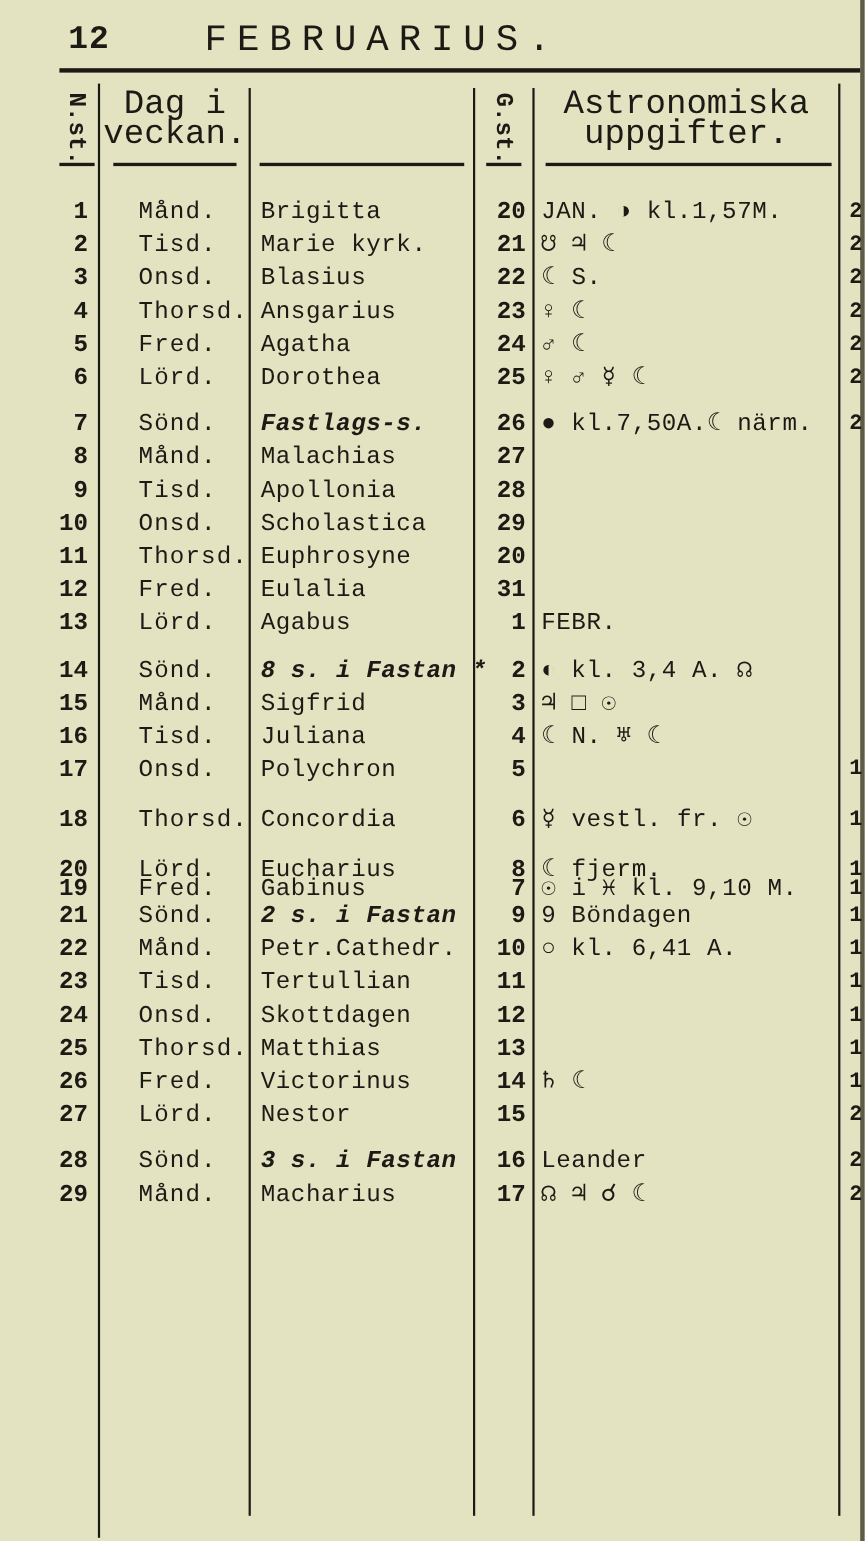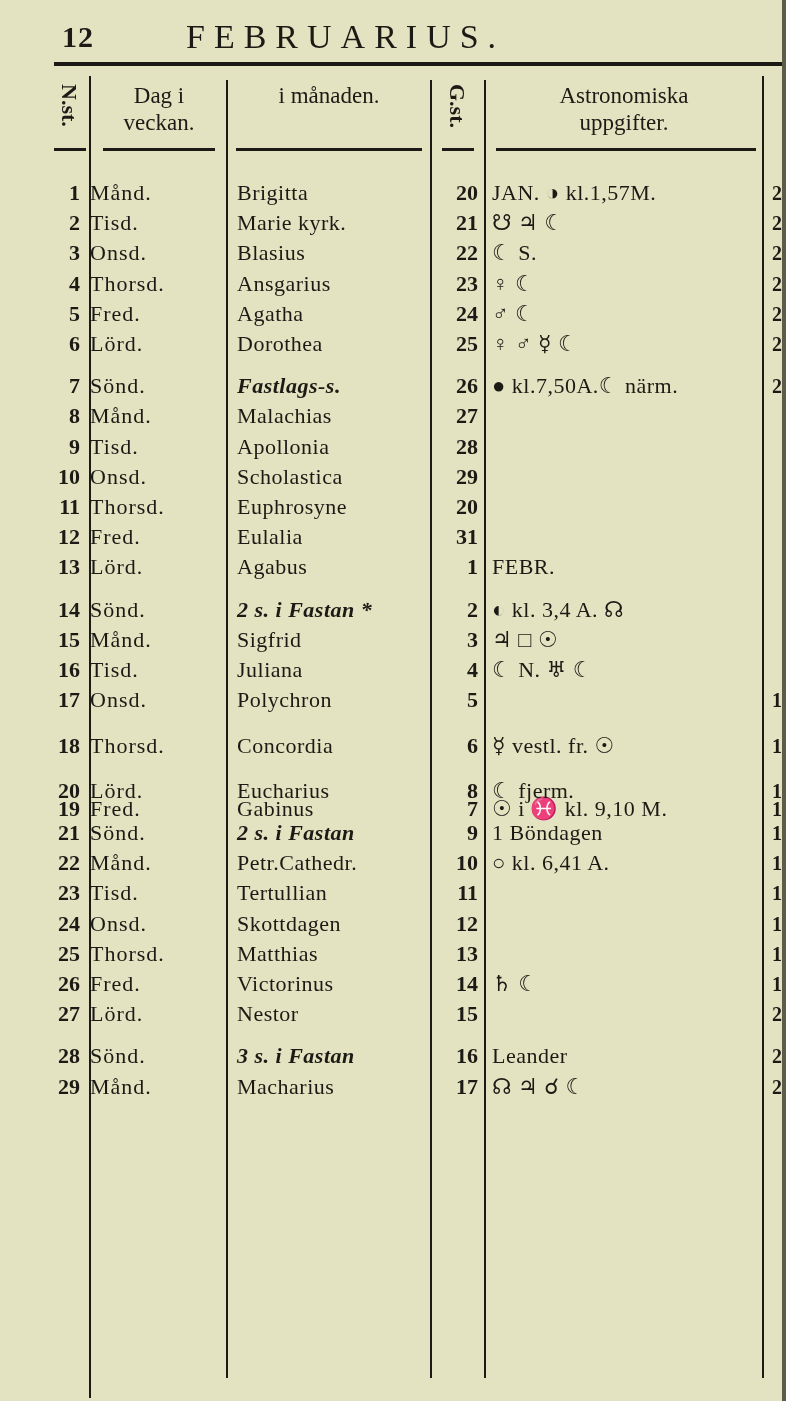--- a/index.html
+++ b/index.html
@@ -3,21 +3,21 @@
 <meta charset="utf-8">
 <style>
   html, body { margin: 0; padding: 0; }
   body {
     width: 786px; height: 1401px; overflow: hidden;
     background: #e3e3c2;
     font-family: "Liberation Serif", "DejaVu Serif", serif;
     color: #1c1a14;
     position: relative;
   }
-  .page { position: absolute; left: 0; top: 0; width: 786px; height: 1401px; }
+  .page { position: absolute; left: 0; top: 0; width: 786px; height: 1401px; font-family: Liberation Mono, monospace; }
   .right-edge {
     position: absolute; right: 0; top: 0; width: 4px; height: 1401px;
     background: #5e5c48;
   }
   .header {
     position: absolute; top: 18px; left: 0; width: 786px; height: 40px;
   }
   .page-number {
     position: absolute; left: 62px; top: 2px;
     font-size: 30px; font-weight: bold; letter-spacing: 1px;
@@ -25,30 +25,30 @@
   .month-title {
     position: absolute; left: 186px; top: 0px;
     font-size: 34px; letter-spacing: 9px; font-weight: normal;
   }
   .top-rule {
     position: absolute; left: 54px; top: 62px; width: 728px; height: 4px; background: #1c1a14;
   }
   .vline { position: absolute; background: #1c1a14; width: 2px; }
   .hrule { position: absolute; background: #1c1a14; height: 3px; }
   .colhead {
-    position: absolute; text-align: center; font-size: 23px; line-height: 27px;
+    position: absolute; text-align: center; font-size: 31px; line-height: 27px;
   }
   .rot {
     position: absolute; transform: rotate(90deg); transform-origin: left top;
     font-size: 22px; font-weight: bold; white-space: nowrap;
   }
   .row { position: absolute; left: 0; width: 786px; height: 30px; font-size: 22px; line-height: 30px; }
   .cell { position: absolute; white-space: nowrap; }
   .num1 { left: 0; width: 80px; text-align: right; font-weight: bold; }
-  .wd { left: 90px; letter-spacing: 1px; }
+  .wd { left: 90px; letter-spacing: 1px; padding-left: 36px; }
   .nm { left: 237px; letter-spacing: 0.5px; }
   .nm.it { font-style: italic; font-weight: bold; text-align: right; }
   .num2 { left: 420px; width: 58px; text-align: right; font-weight: bold; }
   .astro { left: 492px; letter-spacing: 0.5px; }
   .edge { left: 772px; font-weight: bold; font-size: 20px; }
 </style>
 </head>
 <body>
 
 <div class="page">
@@ -71,21 +71,20 @@
   <div class="hrule" style="left:236px; top:148px; width:186px;"></div>
   <div class="hrule" style="left:442px; top:148px; width:32px;"></div>
   <div class="hrule" style="left:496px; top:148px; width:260px;"></div>
 
   <div class="rot" style="left:82px; top:84px;">N.st.</div>
   <div class="colhead" style="left:92px; top:82px; width:134px;">
     <div>Dag i</div>
     <div>veckan.</div>
   </div>
   <div class="colhead" style="left:228px; top:82px; width:202px;">
-    <div>i månaden.</div>
   </div>
   <div class="rot" style="left:470px; top:84px;">G.st.</div>
   <div class="colhead" style="left:486px; top:82px; width:276px;">
     <div>Astronomiska</div>
     <div>uppgifter.</div>
   </div>
 
   <div id="rows">
       <div class="row" style="top: 178px;">
         <span class="cell num1">1</span>
@@ -187,21 +186,21 @@
         <span class="cell num1">13</span>
         <span class="cell wd">Lörd.</span>
         <span class="cell nm">Agabus</span>
         <span class="cell num2">1</span>
         <span class="cell astro">FEBR.</span>
         <span class="cell edge"></span>
       </div>
       <div class="row" style="top: 595px;">
         <span class="cell num1">14</span>
         <span class="cell wd">Sönd.</span>
-        <span class="cell nm it">2 s. i Fastan *</span>
+        <span class="cell nm it">8 s. i Fastan *</span>
         <span class="cell num2">2</span>
         <span class="cell astro">◐ kl. 3,4 A.   ☊</span>
         <span class="cell edge"></span>
       </div>
       <div class="row" style="top: 625px;">
         <span class="cell num1">15</span>
         <span class="cell wd">Månd.</span>
         <span class="cell nm">Sigfrid</span>
         <span class="cell num2">3</span>
         <span class="cell astro">♃ □ ☉</span>
@@ -245,21 +244,21 @@
         <span class="cell nm">Eucharius</span>
         <span class="cell num2">8</span>
         <span class="cell astro">☾ fjerm.</span>
         <span class="cell edge">1</span>
       </div>
       <div class="row" style="top: 818px;">
         <span class="cell num1">21</span>
         <span class="cell wd">Sönd.</span>
         <span class="cell nm it">2 s. i Fastan</span>
         <span class="cell num2">9</span>
-        <span class="cell astro">1 Böndagen</span>
+        <span class="cell astro">9 Böndagen</span>
         <span class="cell edge">1</span>
       </div>
       <div class="row" style="top: 848px;">
         <span class="cell num1">22</span>
         <span class="cell wd">Månd.</span>
         <span class="cell nm">Petr.Cathedr.</span>
         <span class="cell num2">10</span>
         <span class="cell astro">○ kl. 6,41 A.</span>
         <span class="cell edge">1</span>
       </div>

